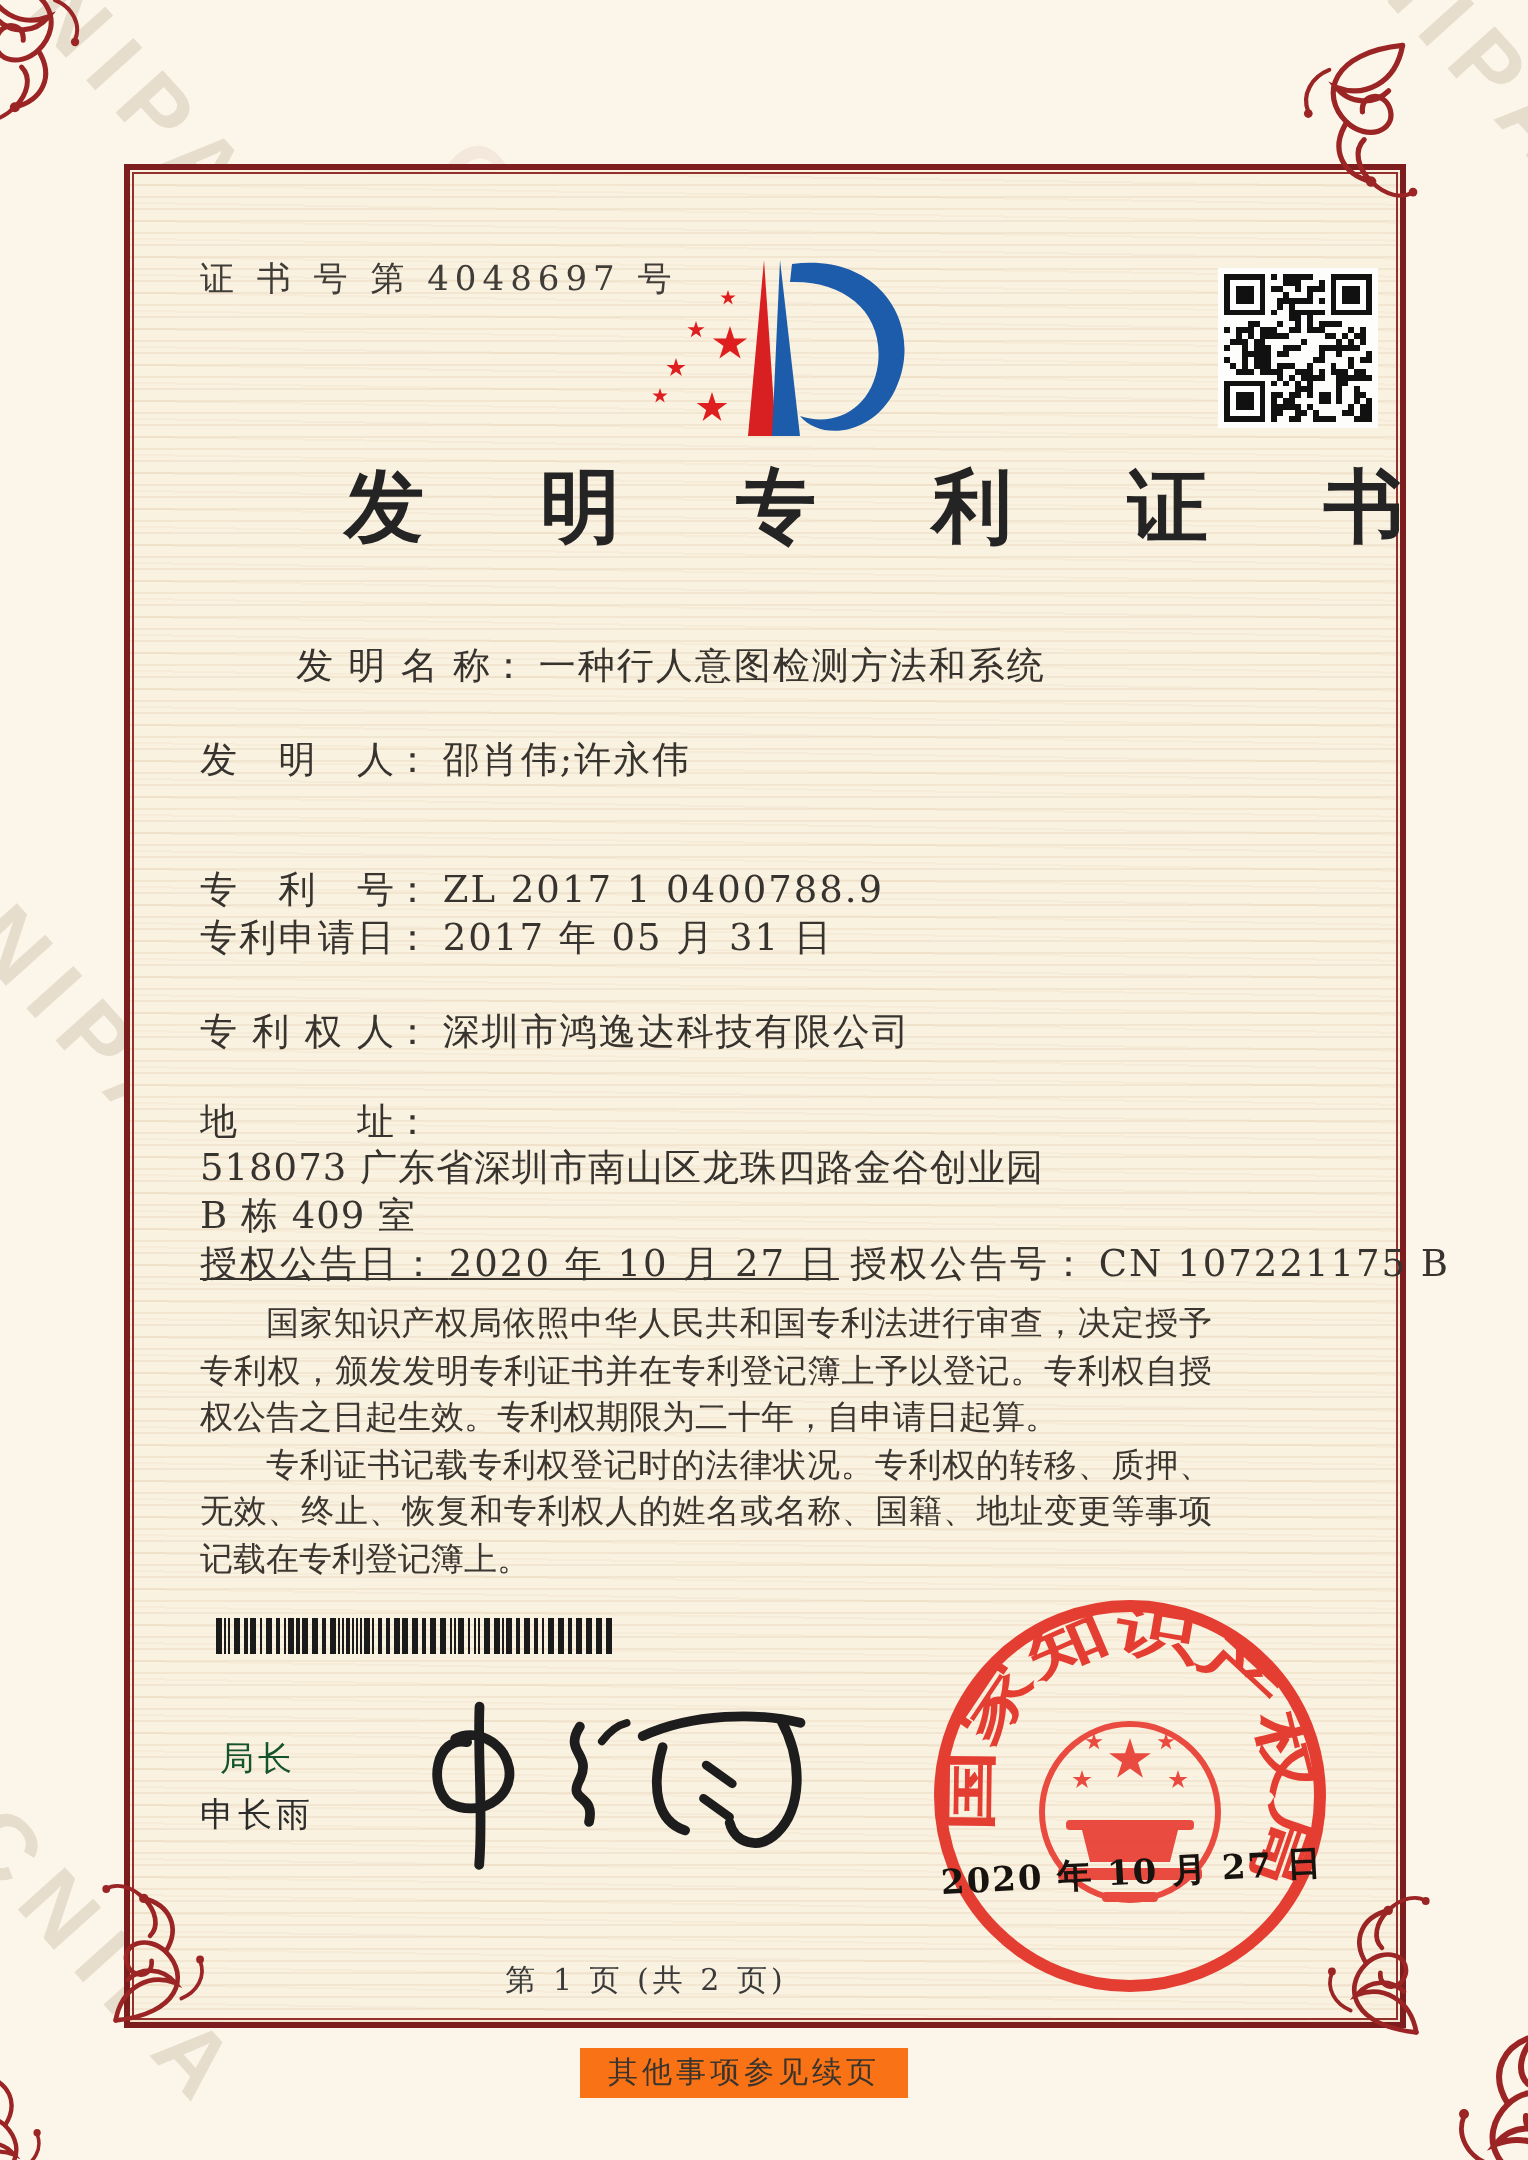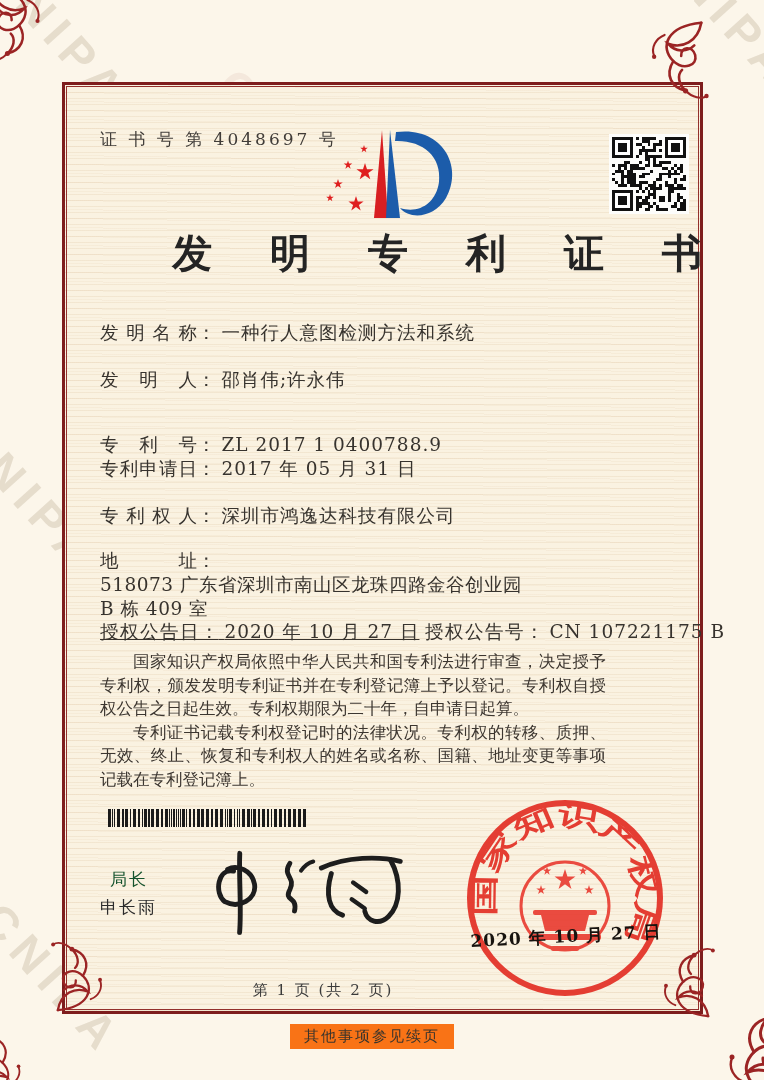--- a/index.html
+++ b/index.html
@@ -357,21 +357,21 @@
       <rect x="18" y="0" width="7" height="7" fill="#111"></rect>
       <rect x="19" y="1" width="5" height="5" fill="#fff"></rect>
       <rect x="20" y="2" width="3" height="3" fill="#111"></rect>
       <rect x="0" y="18" width="7" height="7" fill="#111"></rect>
       <rect x="1" y="19" width="5" height="5" fill="#fff"></rect>
       <rect x="2" y="20" width="3" height="3" fill="#111"></rect>
     </svg>
 
   <div class="title">发 明 专 利 证 书</div>
 
-  <div class="row" style="top:320px;">
+  <div class="row" style="top:320px;margin-left:48px;">
     <span class="flabel">发明名称</span><span>：</span>
     <span class="fvalue">一种行人意图检测方法和系统</span>
   </div>
   <div class="row" style="top:367px;">
     <span class="flabel">发明人</span><span>：</span>
     <span class="fvalue">邵肖伟;许永伟</span>
   </div>
   <div class="row" style="top:432px;">
     <span class="flabel">专利号</span><span>：</span>
     <span class="fvalue">ZL 2017 1 0400788.9</span>

